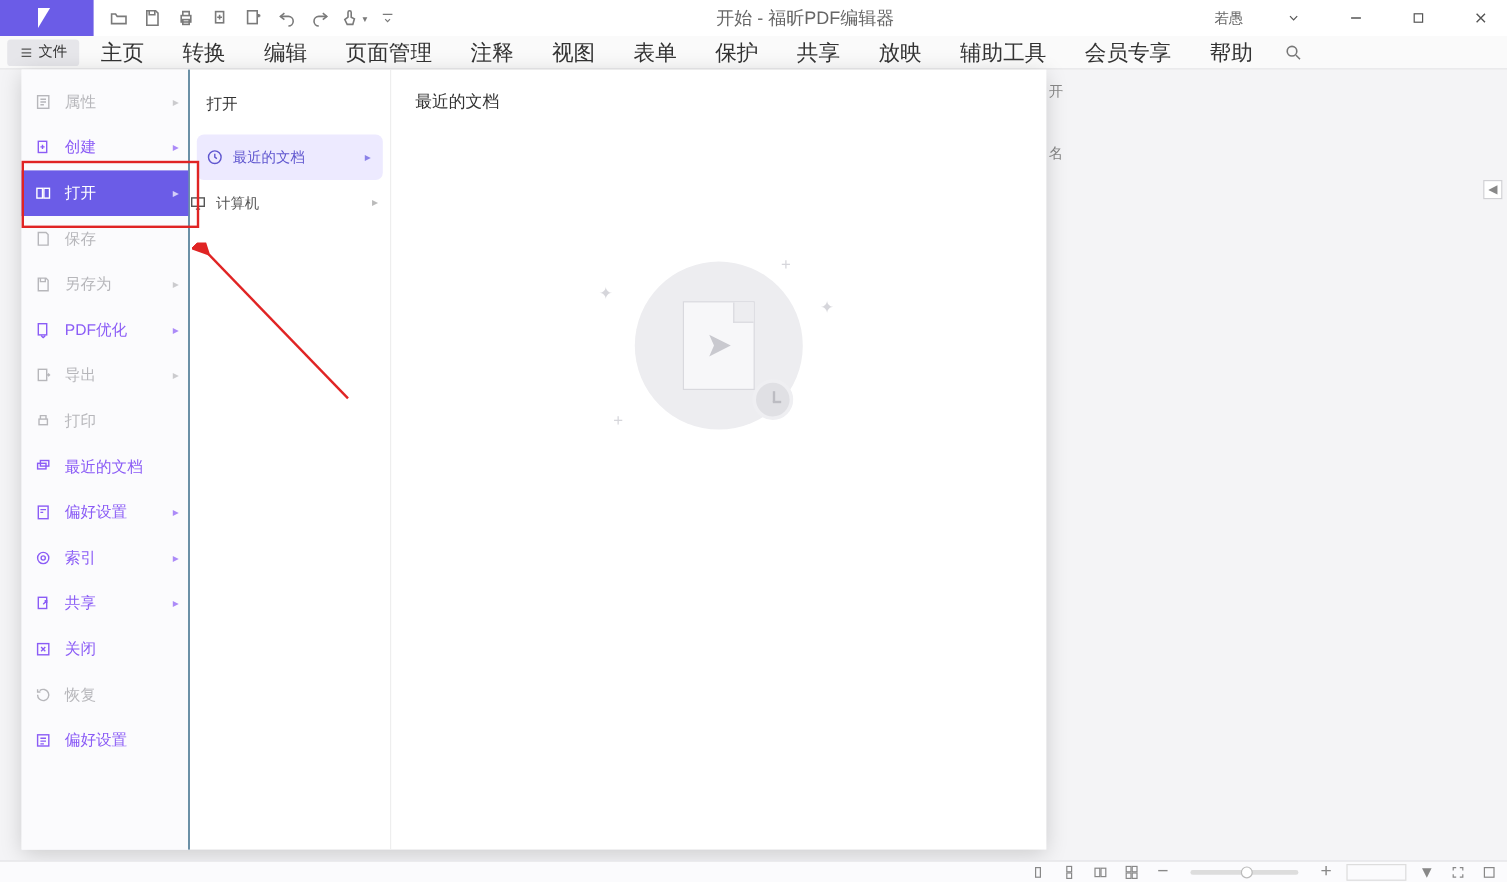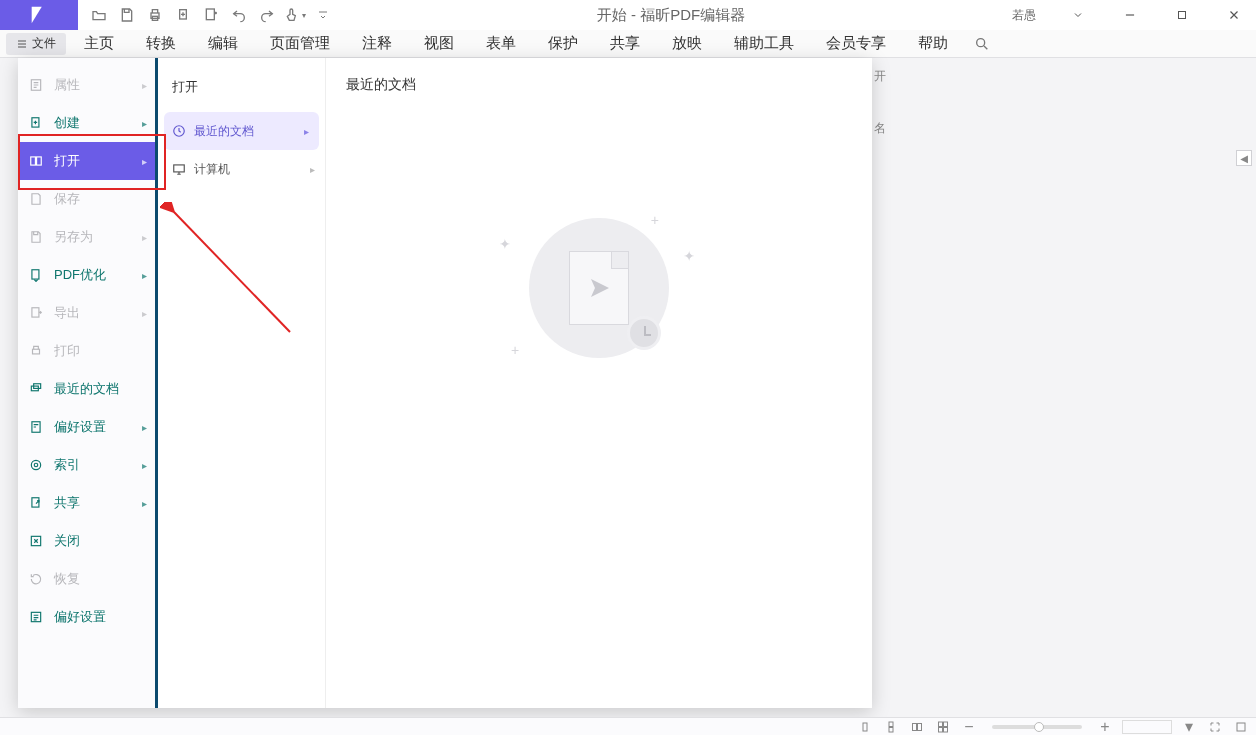--- a/index.html
+++ b/index.html
@@ -10,42 +10,42 @@
   .qat { display:flex; align-items:center; gap:2px; padding-left:8px;}
   .qat .qbtn { width:26px; height:26px; display:flex; align-items:center; justify-content:center; color:#7a7a7a; }
   .titlebar .spacer { flex:1; text-align:center; color:#666; font-size:15px;}
   .winctrls { display:flex; align-items:center; gap:20px; padding-right:6px;}
   .winctrls .wbtn { width:32px; height:28px; display:flex; align-items:center; justify-content:center; color:#555;}
   .user { font-size:12px; color:#666; padding:0 6px;}
 
   
   .ribbon { height:28px; background:#fafafa; border-bottom:1px solid #e0e0e3; display:flex; align-items:center; padding-left:6px; gap:4px;}
   .filebtn { height:22px; background:#e6e6ea; border-radius:3px; display:flex; align-items:center; gap:4px; padding:0 10px; font-size:12px; color:#333;}
-  .tab { padding:0 14px; font-size:15px; color:#333; height:28px; display:flex; align-items:center;}
+  .tab { padding:0 14px; font-size:18px; color:#333; height:28px; display:flex; align-items:center;}
   .search-ribbon { width:20px; height:20px; margin-left:6px; display:flex; align-items:center; justify-content:center; color:#777;}
 
   
   .under { position:absolute; top:58px; left:0; right:0; bottom:18px; background:#f4f4f6;}
   .under .ghost-tab1 { position:absolute; top:10px; right:370px; font-size:12px; color:#888;}
   .under .ghost-tab2 { position:absolute; top:62px; right:370px; font-size:12px; color:#888;}
   .under .sidearr { position:absolute; top:92px; right:4px; width:16px; height:16px; border:1px solid #d0d0d4; background:#fff; display:flex; align-items:center; justify-content:center; color:#888; font-size:10px;}
 
   
   .filemenu { position:absolute; top:58px; left:18px; width:854px; height:650px; background:#fff; box-shadow:0 4px 18px rgba(0,0,0,.18); display:flex;}
-  .fmenu-list { width:140px; background:#fbfbfd; border-right:3px solid #0c4a6e; padding:8px 0;}
-  .fmenu-item { height:38px; display:flex; align-items:center; padding:0 10px; font-size:13px; color:#0f766e; position:relative; gap:10px;}
+  .fmenu-list { width:140px; background:#fbfbfd; border-right:1px solid #0c4a6e; padding:8px 0;}
+  .fmenu-item { height:38px; display:flex; align-items:center; padding:0 10px; font-size:13px; color:#8b5cf6; position:relative; gap:10px;}
   .fmenu-item.disabled { color:#b7b7bb;}
   .fmenu-item.active { background:#6B5CE7; color:#fff; border-radius:0;}
   .fmenu-item .chev { position:absolute; right:8px; font-size:10px; color:inherit; opacity:.7;}
   .fmenu-item .ico { width:16px; height:16px; display:flex; align-items:center; justify-content:center; }
   .redbox { position:absolute; top:134px; left:18px; width:148px; height:56px; border:2px solid #e02424; pointer-events:none;}
 
   .fmenu-sub { width:168px; border-right:1px solid #eee; padding:8px 0;}
   .fmenu-sub .subtitle { font-size:13px; color:#333; padding:12px 14px 16px;}
-  .subitem { height:38px; display:flex; align-items:center; gap:8px; padding:0 14px; font-size:12px; color:#555; position:relative;}
+  .subitem { height:38px; display:flex; align-items:center; gap:8px; padding:0 0; font-size:12px; color:#555; position:relative;}
   .subitem.active { background:#edeaff; color:#5f56cf; border-radius:6px; margin:0 6px; padding:0 8px;}
   .subitem.active .subchev { color:#8b82e8;}
   .subitem .subchev { position:absolute; right:10px; font-size:10px; color:#bbb;}
 
   .fmenu-body { flex:1; position:relative; padding:18px 20px;}
   .fmenu-body .btitle { font-size:14px; color:#333; margin-bottom:10px;}
   .empty { position:absolute; top:160px; left:0; right:0; text-align:center;}
   .empty .illus { width:140px; height:140px; margin:0 auto 30px; background:#ededf0; border-radius:70px; display:flex; align-items:center; justify-content:center; position:relative;}
   .empty .illus .doc { width:60px; height:74px; background:#f7f7f9; border:1px solid #d9d9de; position:relative;}
   .empty .illus .doc:before { content:""; position:absolute; top:0; right:0; width:16px; height:16px; background:#ededf0; border-left:1px solid #d9d9de; border-bottom:1px solid #d9d9de;}

